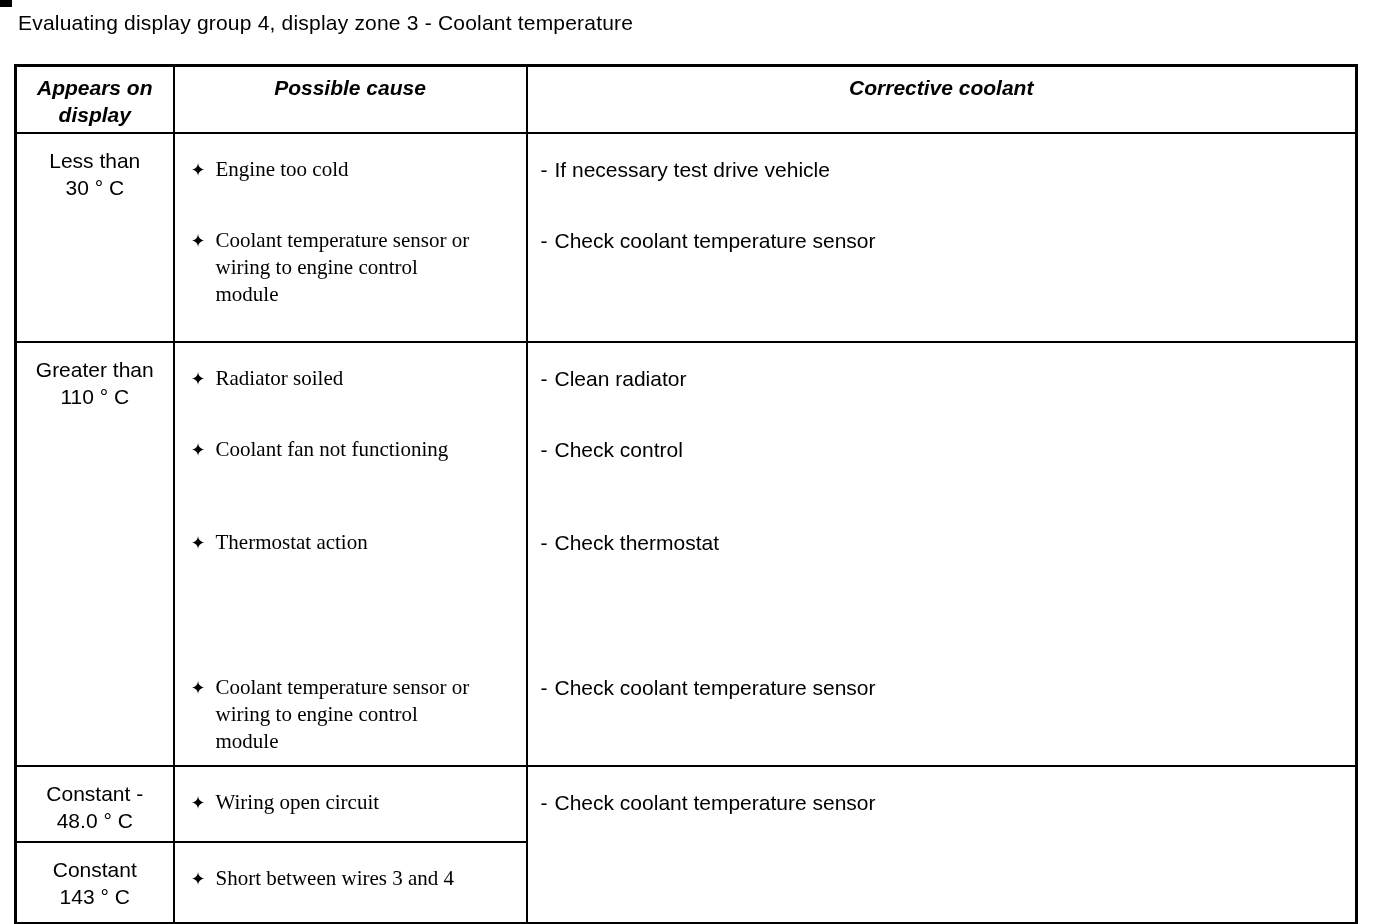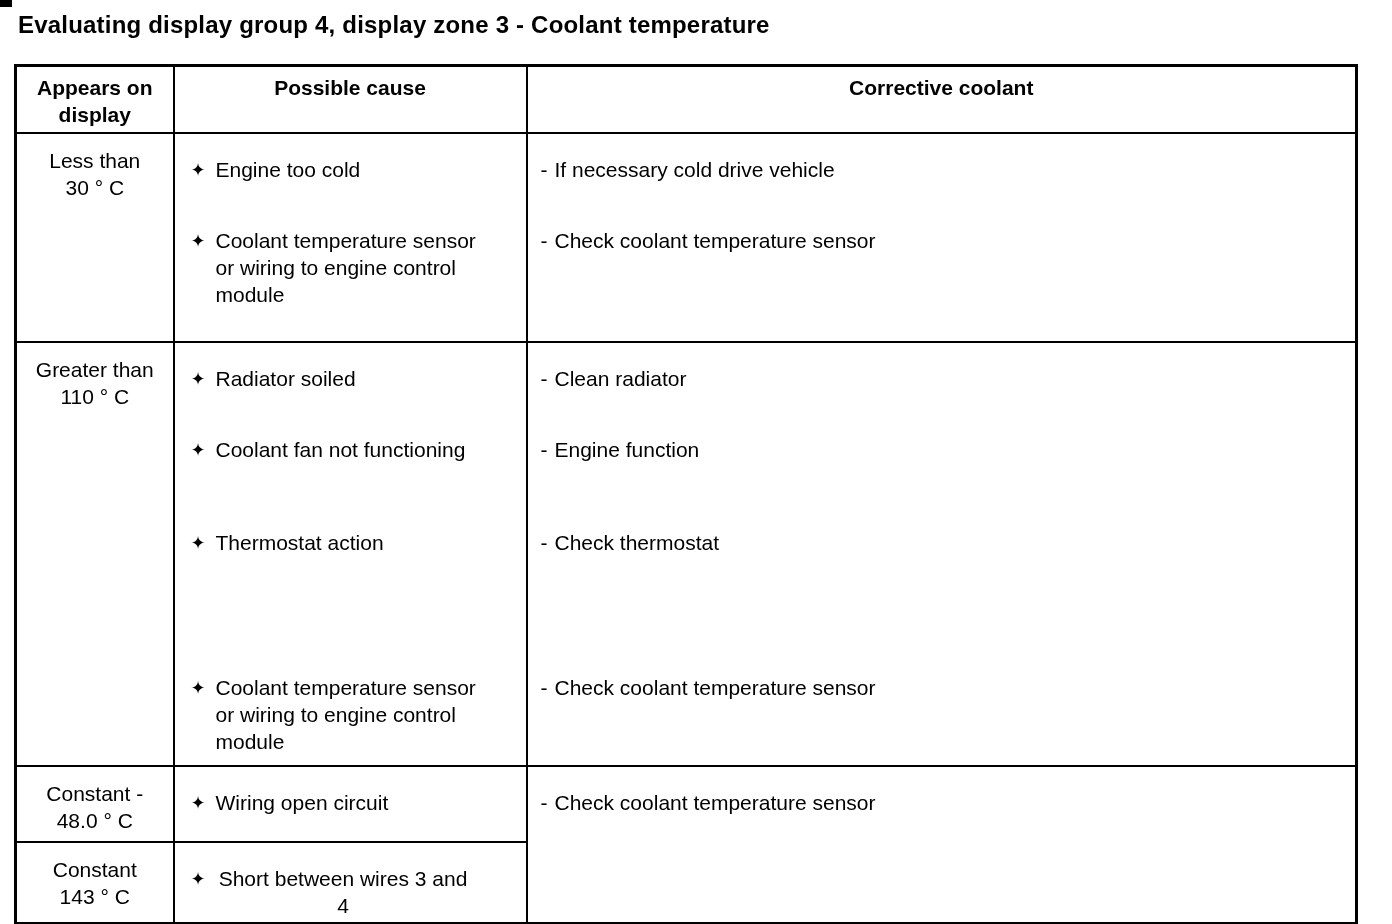--- a/index.html
+++ b/index.html
@@ -20,22 +20,22 @@
     position: absolute;
     left: 0; top: 0;
     width: 12px; height: 7px;
     background: #000;
   }
   .page-title {
     position: absolute;
     left: 18px;
     top: 11px;
     margin: 0;
-    font-size: 24px;
-    font-weight: bold;
+    font-size: 21px;
+    font-weight: normal;
     letter-spacing: 0.2px;
     white-space: nowrap;
   }
   table.diag-table {
     position: absolute;
     left: 14px;
     top: 64px;
     width: 1341px;
     border-collapse: collapse;
     table-layout: fixed;
@@ -54,21 +54,21 @@
   tr.hrow    { height: 67px; }
   tr.row-r1  { height: 209px; }
   tr.row-r2  { height: 424px; margin-top: 16px; }
   tr.row-r3  { height: 76px; }
   tr.row-r4  { height: 82px; }
   th {
     font-weight: bold;
     text-align: center;
     padding-top: 7px;
   }
-  th .hwrap { padding: 0 16px; }
+  th .hwrap { padding: 0 16px; font-style: italic; }
   td.display-cell {
     text-align: center;
     padding-top: 13px;
   }
   td.causes-cell, td.actions-cell {
     padding-top: 22px;
   }
   .cause {
     display: flex;
     align-items: flex-start;
@@ -76,24 +76,24 @@
   }
   .bullet {
     font-family: "DejaVu Sans", sans-serif;
     font-size: 18px;
     line-height: 27px;
     width: 25px;
     flex: 0 0 25px;
   }
   .ctext {
     width: 270px;
+    font-family: Liberation Serif, serif;
   }
   .ctext.narrow {
     width: 255px;
-    text-align: center;
   }
   .action {
     display: flex;
     align-items: flex-start;
     padding-left: 13px;
   }
   .dash {
     width: 14px;
     flex: 0 0 14px;
   }
@@ -141,21 +141,21 @@
           <span class="ctext">Engine too cold</span>
         </div>
         <div class="cause gap-a">
           <span class="bullet">✦</span>
           <span class="ctext">Coolant temperature sensor or wiring to engine control module</span>
         </div>
       </td>
       <td class="actions-cell">
         <div class="action">
           <span class="dash">-</span>
-          <span class="atext">If necessary cold drive vehicle</span>
+          <span class="atext">If necessary test drive vehicle</span>
         </div>
         <div class="action gap-a">
           <span class="dash">-</span>
           <span class="atext">Check coolant temperature sensor</span>
         </div>
       </td>
     </tr>
 
     <tr class="row-r2">
       <td class="display-cell">
@@ -180,21 +180,21 @@
           <span class="ctext">Coolant temperature sensor or wiring to engine control module</span>
         </div>
       </td>
       <td class="actions-cell">
         <div class="action">
           <span class="dash">-</span>
           <span class="atext">Clean radiator</span>
         </div>
         <div class="action gap-a">
           <span class="dash">-</span>
-          <span class="atext">Engine function</span>
+          <span class="atext">Check control</span>
         </div>
         <div class="action gap-b">
           <span class="dash">-</span>
           <span class="atext">Check thermostat</span>
         </div>
         <div class="action gap-c">
           <span class="dash">-</span>
           <span class="atext">Check coolant temperature sensor</span>
         </div>
       </td>

